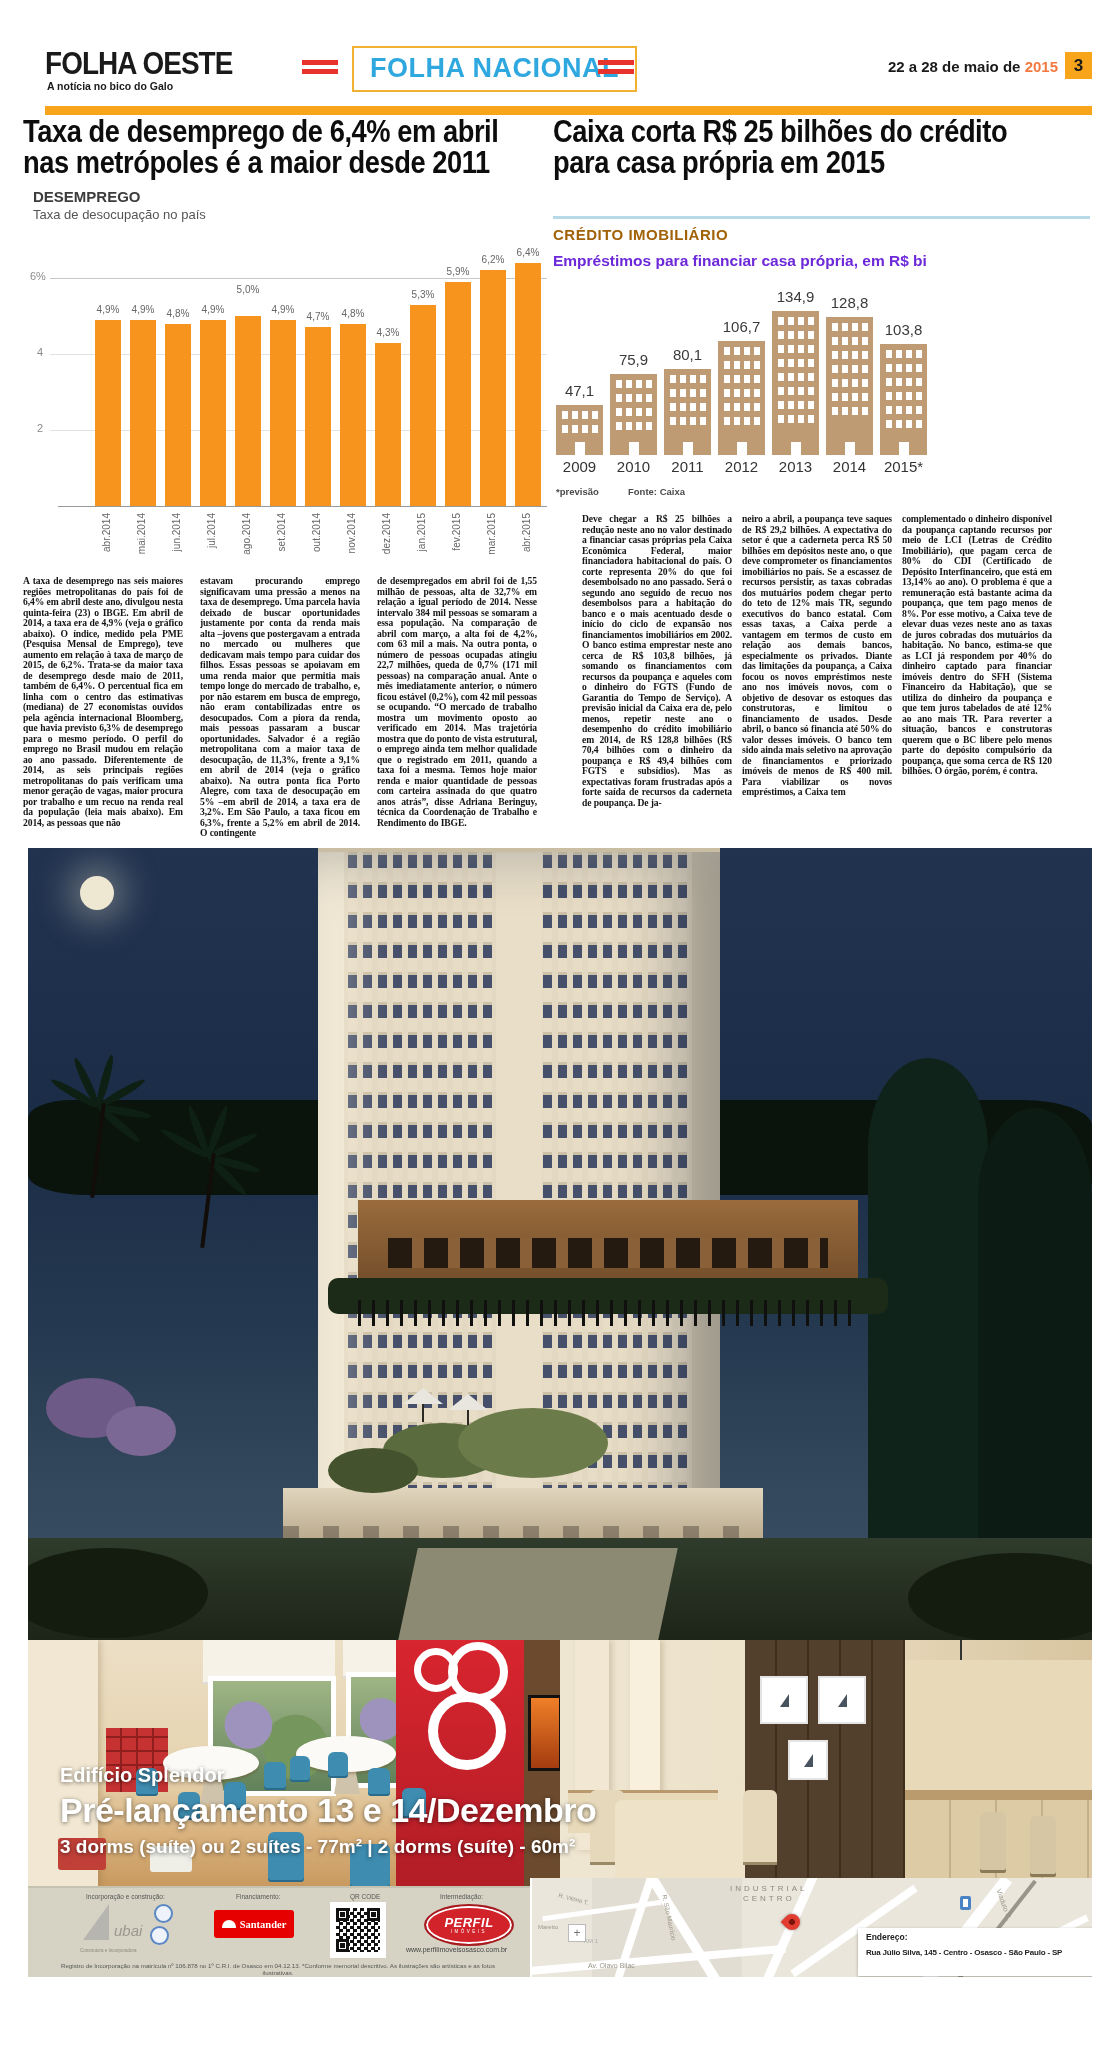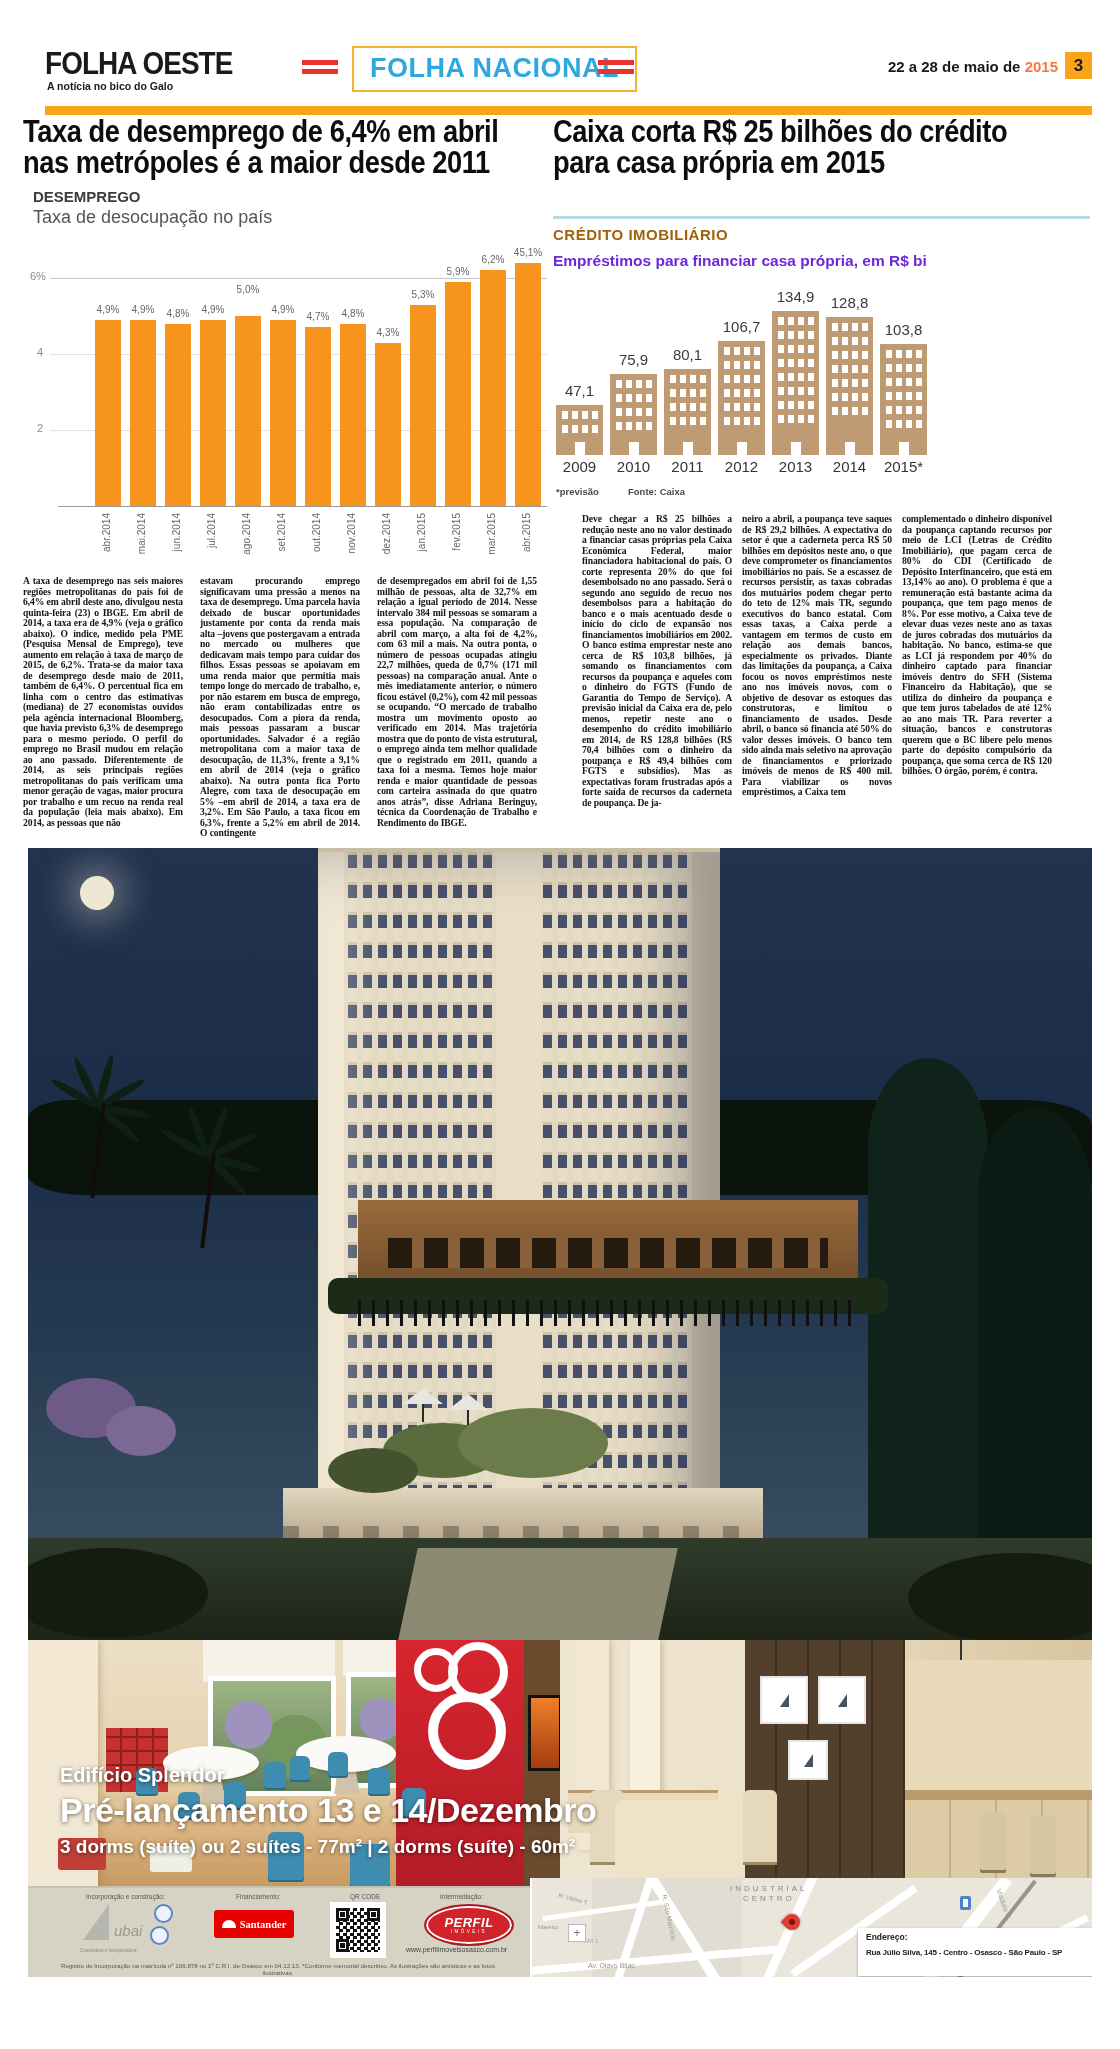--- a/index.html
+++ b/index.html
@@ -21,21 +21,21 @@
   .orange-rule{left:45px;width:1047px;top:106px;height:9px;background:#f9a51b;}
 
   
   .headline{top:116px;font-size:31px;line-height:31px;font-weight:700;letter-spacing:-.5px;
             transform:scaleX(.88);transform-origin:0 0;white-space:pre-line;color:#0d0d0d;}
   .hl-left{left:23px;width:600px;}
   .hl-right{left:553px;width:615px;}
 
   
   .c1-title{left:33px;top:188px;font-size:15px;font-weight:700;color:#3c3c3c;}
-  .c1-sub{left:33px;top:207px;font-size:18px;color:#555;}
+  .c1-sub{left:33px;top:207px;font-size:13px;color:#555;}
   .grid{left:50px;width:497px;height:1px;background:#e2e2e2;}
   .grid.top{background:#c8c8c8;}
   .ytick{font-size:11px;color:#8a8a8a;}
   .baseline{left:58px;top:506px;width:489px;height:1px;background:#9a9a9a;}
   .c1wrap{left:95px;top:250px;height:256px;display:flex;align-items:flex-end;gap:9px;}
   .c1col{position:relative;width:26px;height:256px;}
   .c1bar{position:absolute;bottom:0;left:0;width:26px;background:#f7941d;}
   .c1val{position:absolute;left:50%;transform:translateX(-50%);font-size:10px;color:#666;white-space:nowrap;}
   .c1cat{position:absolute;top:263px;left:6px;writing-mode:vertical-rl;transform:rotate(180deg);
          font-size:10px;color:#666;white-space:nowrap;}
@@ -269,21 +269,21 @@
         <div class="c1val" style="bottom: 229.2px;">5,9%</div>
         <div class="c1bar" style="height: 224px; background: rgb(247, 148, 29);"></div>
         <div class="c1cat">fev.2015</div>
       </div>
       <div class="c1col">
         <div class="c1val" style="bottom: 240.6px;">6,2%</div>
         <div class="c1bar" style="height: 236px; background: rgb(247, 148, 29);"></div>
         <div class="c1cat">mar.2015</div>
       </div>
       <div class="c1col">
-        <div class="c1val" style="bottom: 248.2px;">45,1%</div>
+        <div class="c1val" style="bottom: 248.2px;">6,4%</div>
         <div class="c1bar" style="height: 243px; background: rgb(247, 148, 29);"></div>
         <div class="c1cat">abr.2015</div>
       </div>
     </div>
 
   <div class="a blue-rule"></div>
   <div class="a c2-title">CRÉDITO IMOBILIÁRIO</div>
   <div class="a c2-sub">Empréstimos para financiar casa própria, em R$ bi</div>
   <div class="a c2wrap">
       <div class="c2col">

